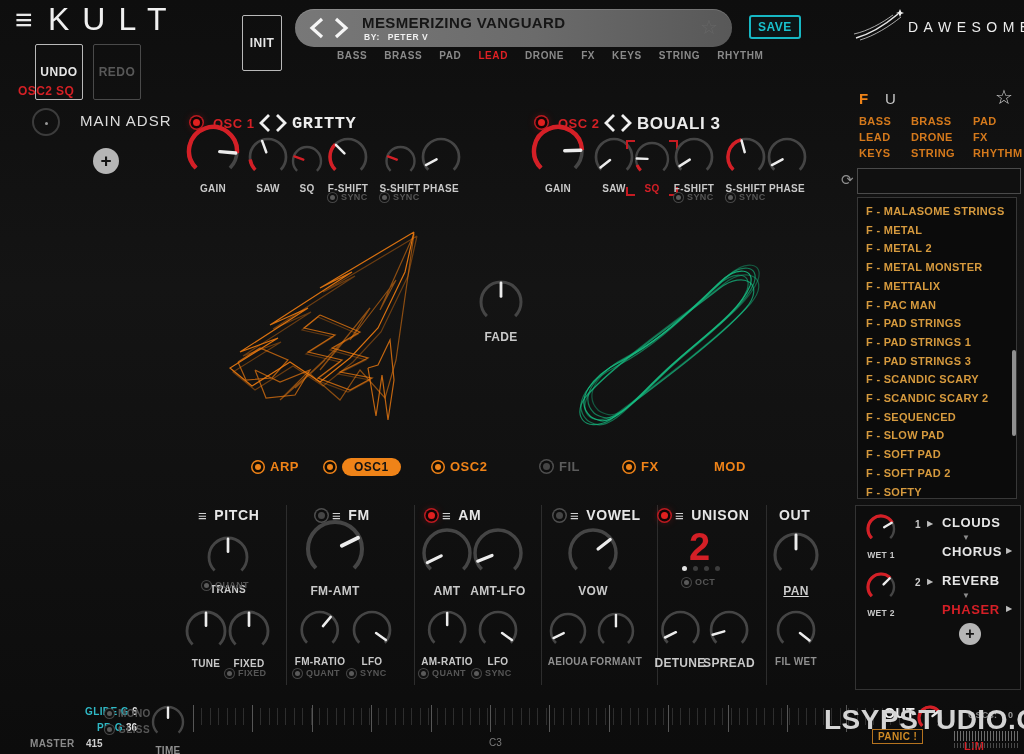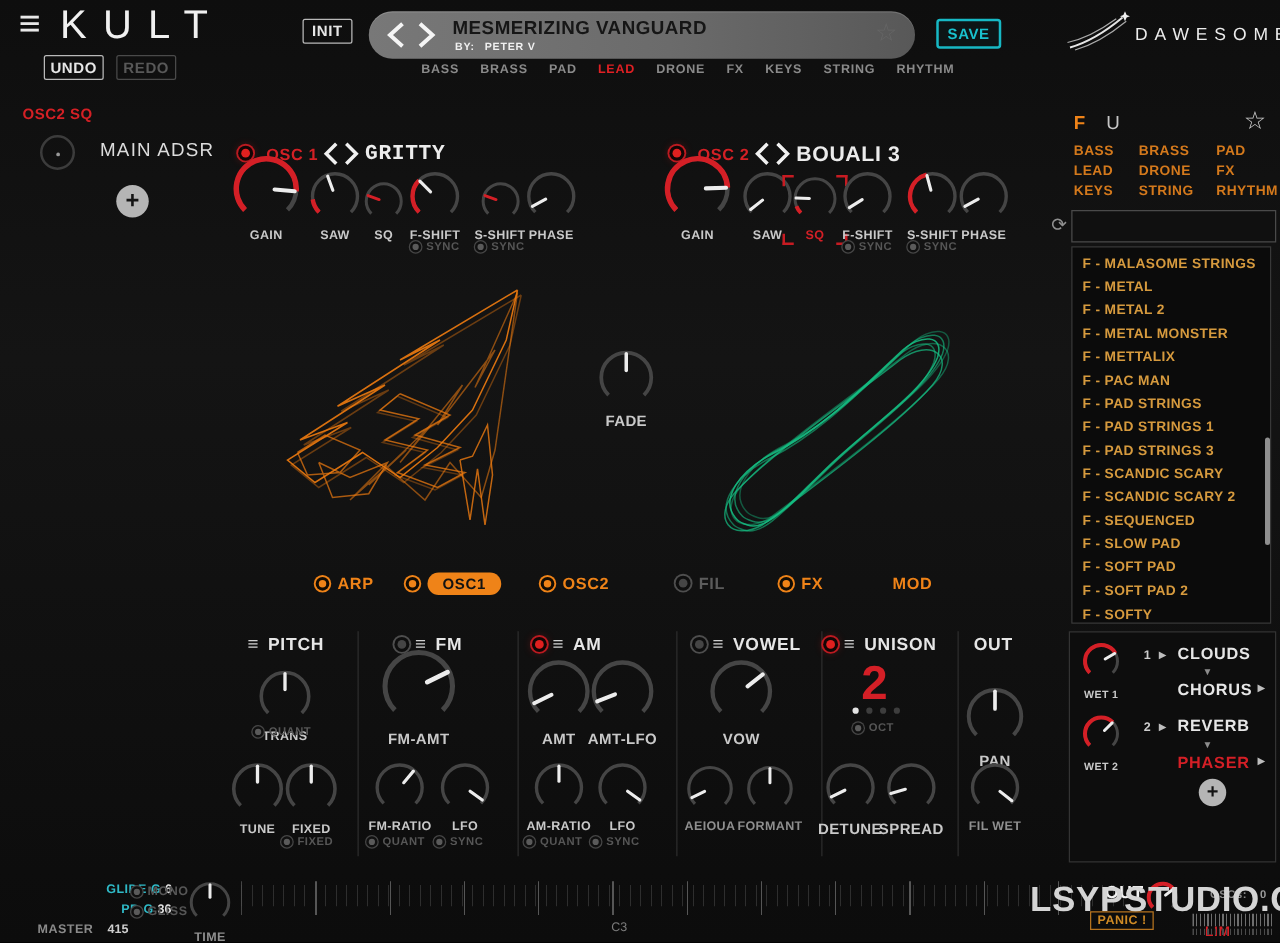--- a/index.html
+++ b/index.html
@@ -4,21 +4,21 @@
 <style>
   html,body{margin:0;padding:0;background:#000;}
   .ui{position:relative;width:1024px;height:754px;overflow:hidden;
       background:linear-gradient(180deg,#0e0e0e 0%,#141414 38%,#101010 70%,#0c0c0c 100%);
       font-family:"Liberation Sans",sans-serif;color:#ddd;-webkit-font-smoothing:antialiased;}
   .abs{position:absolute;}
   
   .burger{font-size:30px;line-height:1;color:#e8e8e8;}
   .logo{font-size:32px;font-weight:400;letter-spacing:13px;color:#f0f0f0;}
   .btn{position:absolute;background:transparent;border:1px solid #b9b9b9;color:#e6e6e6;
-       font:bold 12px "Liberation Sans",sans-serif;padding:2px 0;border-radius:2px;letter-spacing:.5px;}
+       font:bold 12px "Liberation Sans",sans-serif;padding:20px 0;border-radius:2px;letter-spacing:.5px;}
   .btn.dim{border-color:#4a4a4a;color:#585858;}
   .save-btn{position:absolute;border:2px solid #17b8c4;color:#19c2ce;background:#0d1516;
        font:bold 12px "Liberation Sans",sans-serif;border-radius:3px;padding:3px 7px;letter-spacing:.5px;}
   .pill{position:absolute;left:295px;top:9px;width:437px;height:38px;border-radius:19px;
         background:linear-gradient(90deg,#787878,#6b6b6b 55%,#585858);box-shadow:inset 0 1px 0 rgba(255,255,255,.15);}
   .pill .title{position:absolute;left:67px;top:5px;font-weight:bold;font-size:15px;color:#161616;letter-spacing:.4px;}
   .pill .byline{position:absolute;left:69px;top:23px;font-size:8.5px;font-weight:bold;color:#f0f0f0;letter-spacing:.6px;display:flex;gap:8px;}
   .chev{stroke:#f5f5f5;stroke-width:3.2;fill:none;}
   .star{font-size:20px;color:#9a9a9a;line-height:1;}
   .brandtext{font-size:14px;letter-spacing:5.5px;color:#ececec;font-weight:400;}
@@ -507,21 +507,21 @@
       <svg width="46" height="46">
         <path d="M10.272077938642143,35.72792206135786 A18,18 0 1 1 35.72792206135786,35.72792206135786" stroke="#454545" stroke-width="2.6999999999999997" fill="none"></path>
         <line x1="18.15524105247087" y1="24.389212273317675" x2="6.562424999454748" y2="27.713398784470684" stroke="#ececec" stroke-width="2.5200000000000005" stroke-linecap="round"></line>
       </svg>
       <span class="klabel big">SPREAD</span>
     </div>
 
   <div class="ptitle" style="left:779px;top:507px;">
       <span>OUT</span>
     </div>
-  <div class="kwrap" style="left:796px;top:547px;">
+  <div class="kwrap" style="left:796px;top:529px;text-decoration:underline;">
       <svg width="52" height="52">
         <path d="M11.150757595082501,40.8492424049175 A21,21 0 1 1 40.8492424049175,40.8492424049175" stroke="#454545" stroke-width="3.15" fill="none"></path>
         <line x1="26" y1="20.119999999999997" x2="26" y2="6.050000000000001" stroke="#ececec" stroke-width="2.9400000000000004" stroke-linecap="round"></line>
       </svg>
       <span class="klabel big">PAN</span>
     </div>
   <div class="kwrap" style="left:796px;top:607px;">
       <svg width="46" height="46">
         <path d="M10.272077938642143,35.72792206135786 A18,18 0 1 1 35.72792206135786,35.72792206135786" stroke="#454545" stroke-width="2.6999999999999997" fill="none"></path>
         <line x1="26.97157419817788" y1="26.10293383564132" x2="36.47498388667495" y2="33.52781122806876" stroke="#ececec" stroke-width="2.5200000000000005" stroke-linecap="round"></line>

